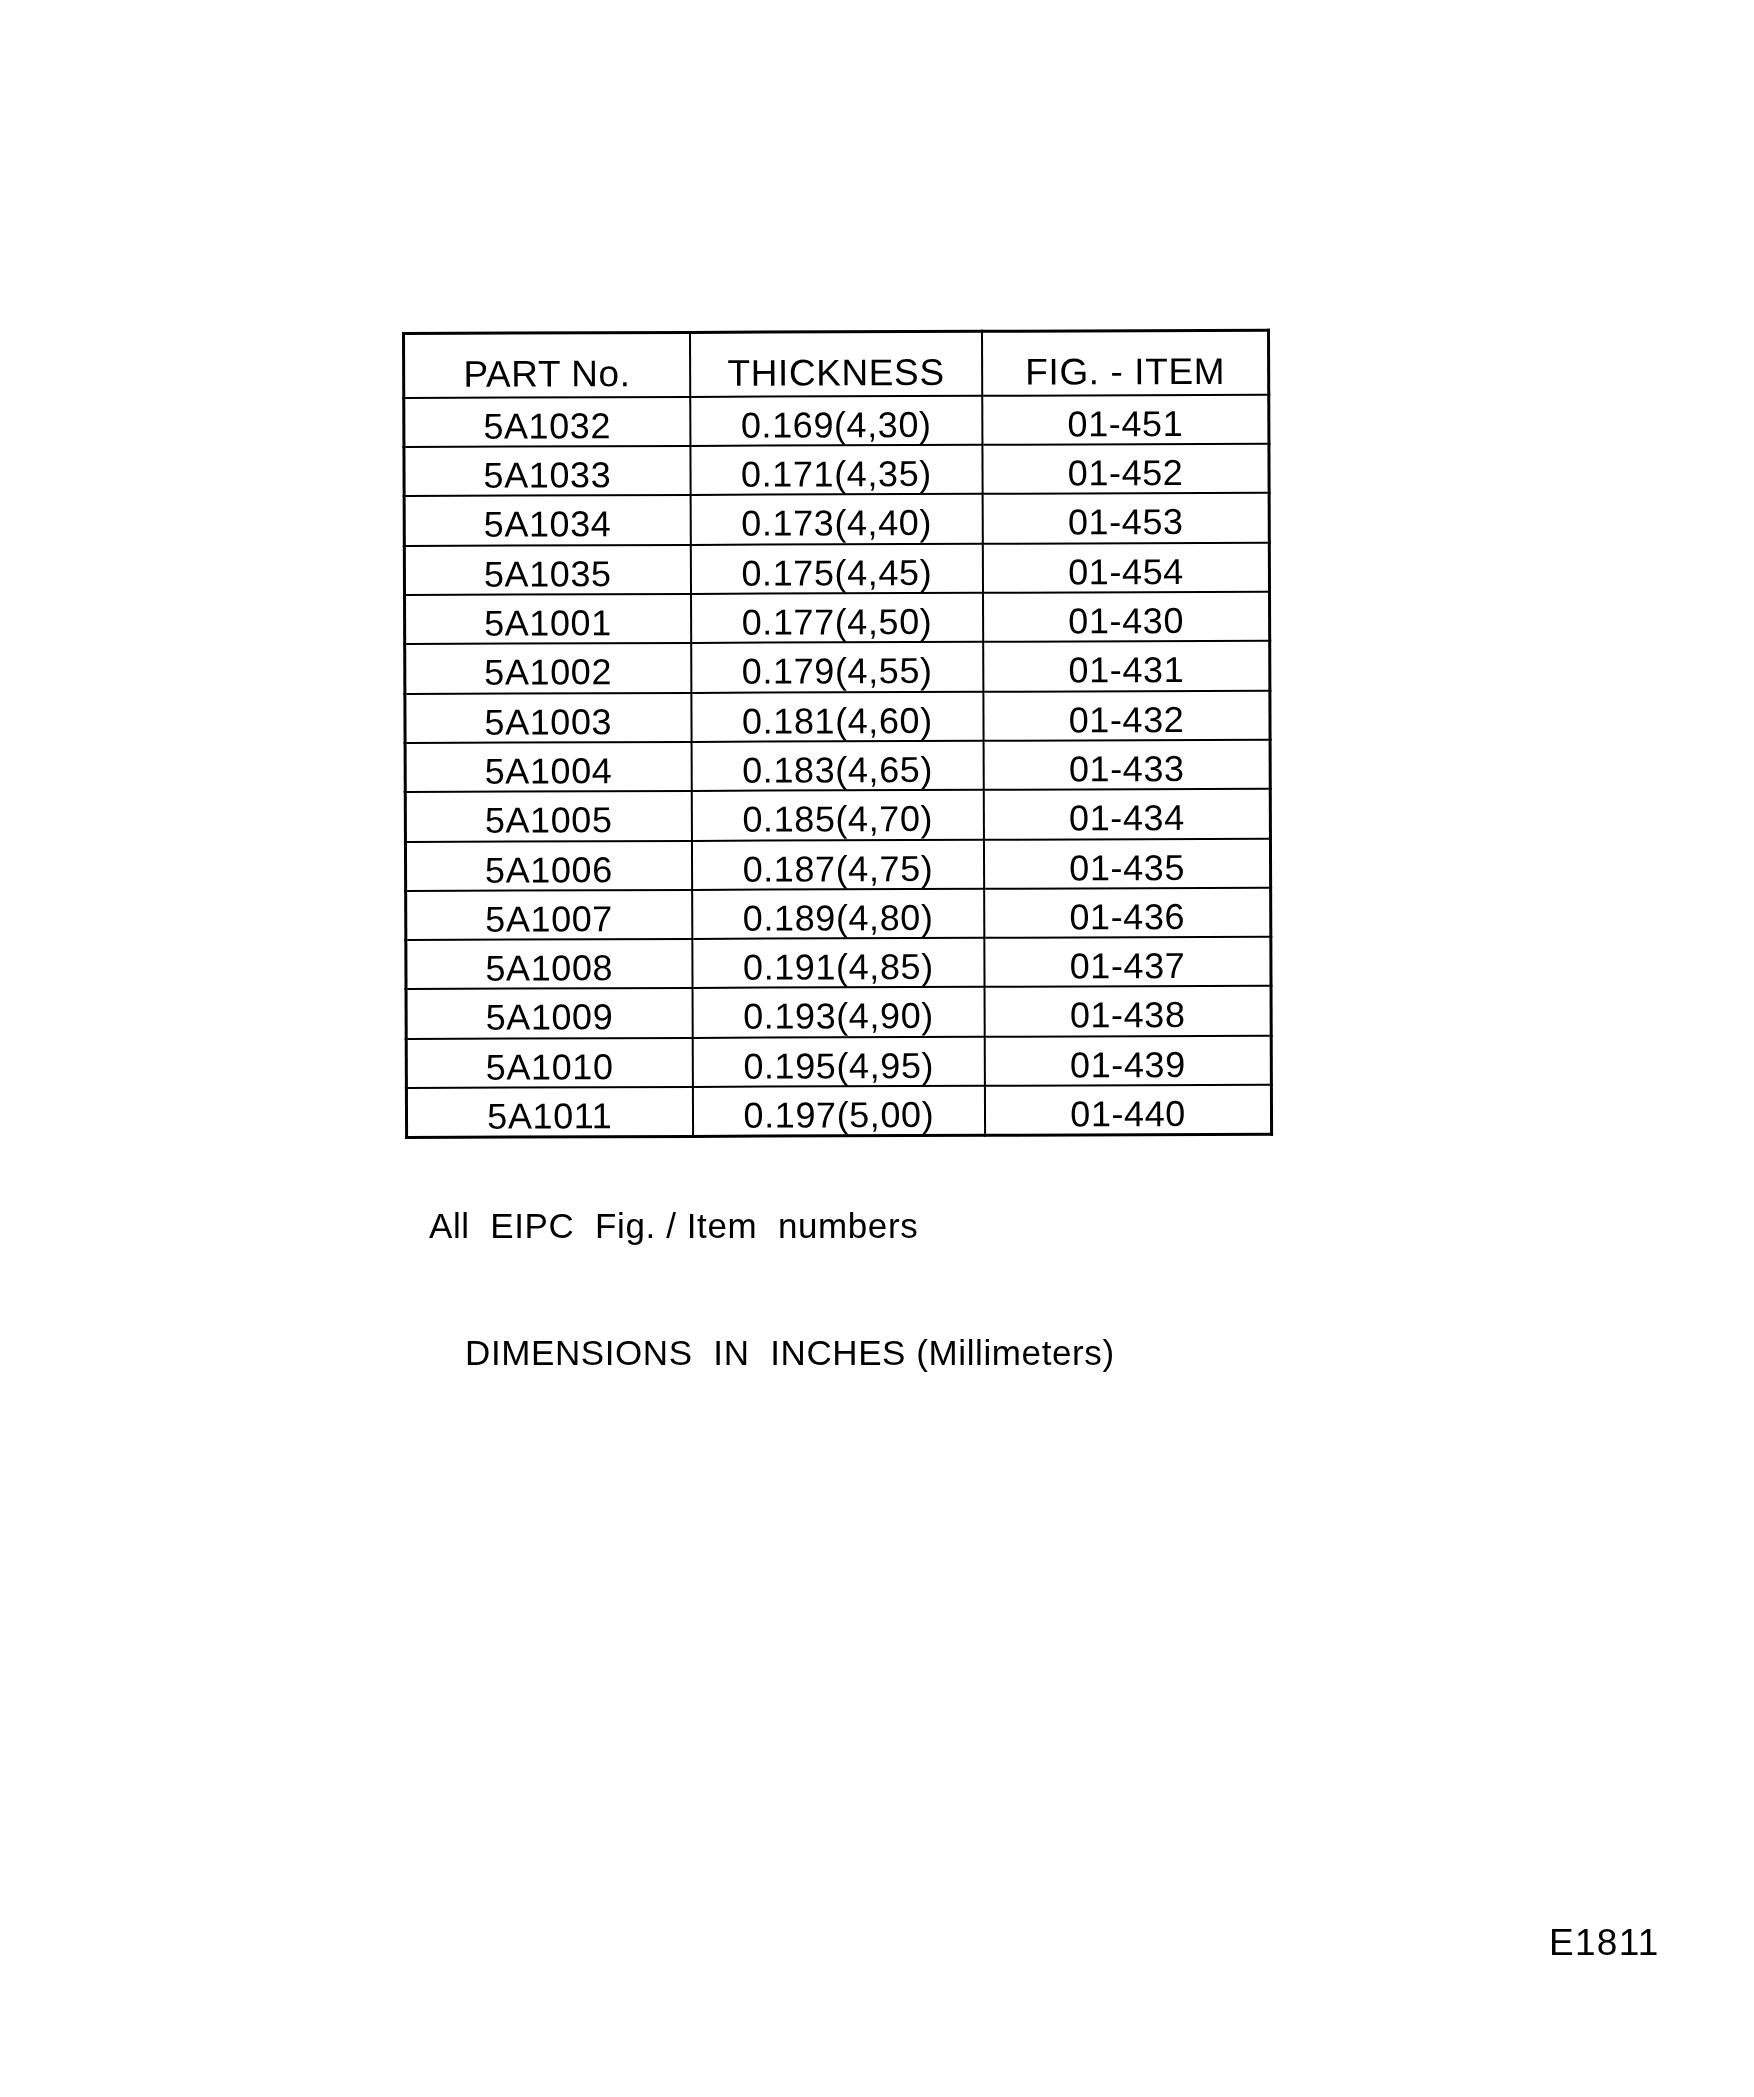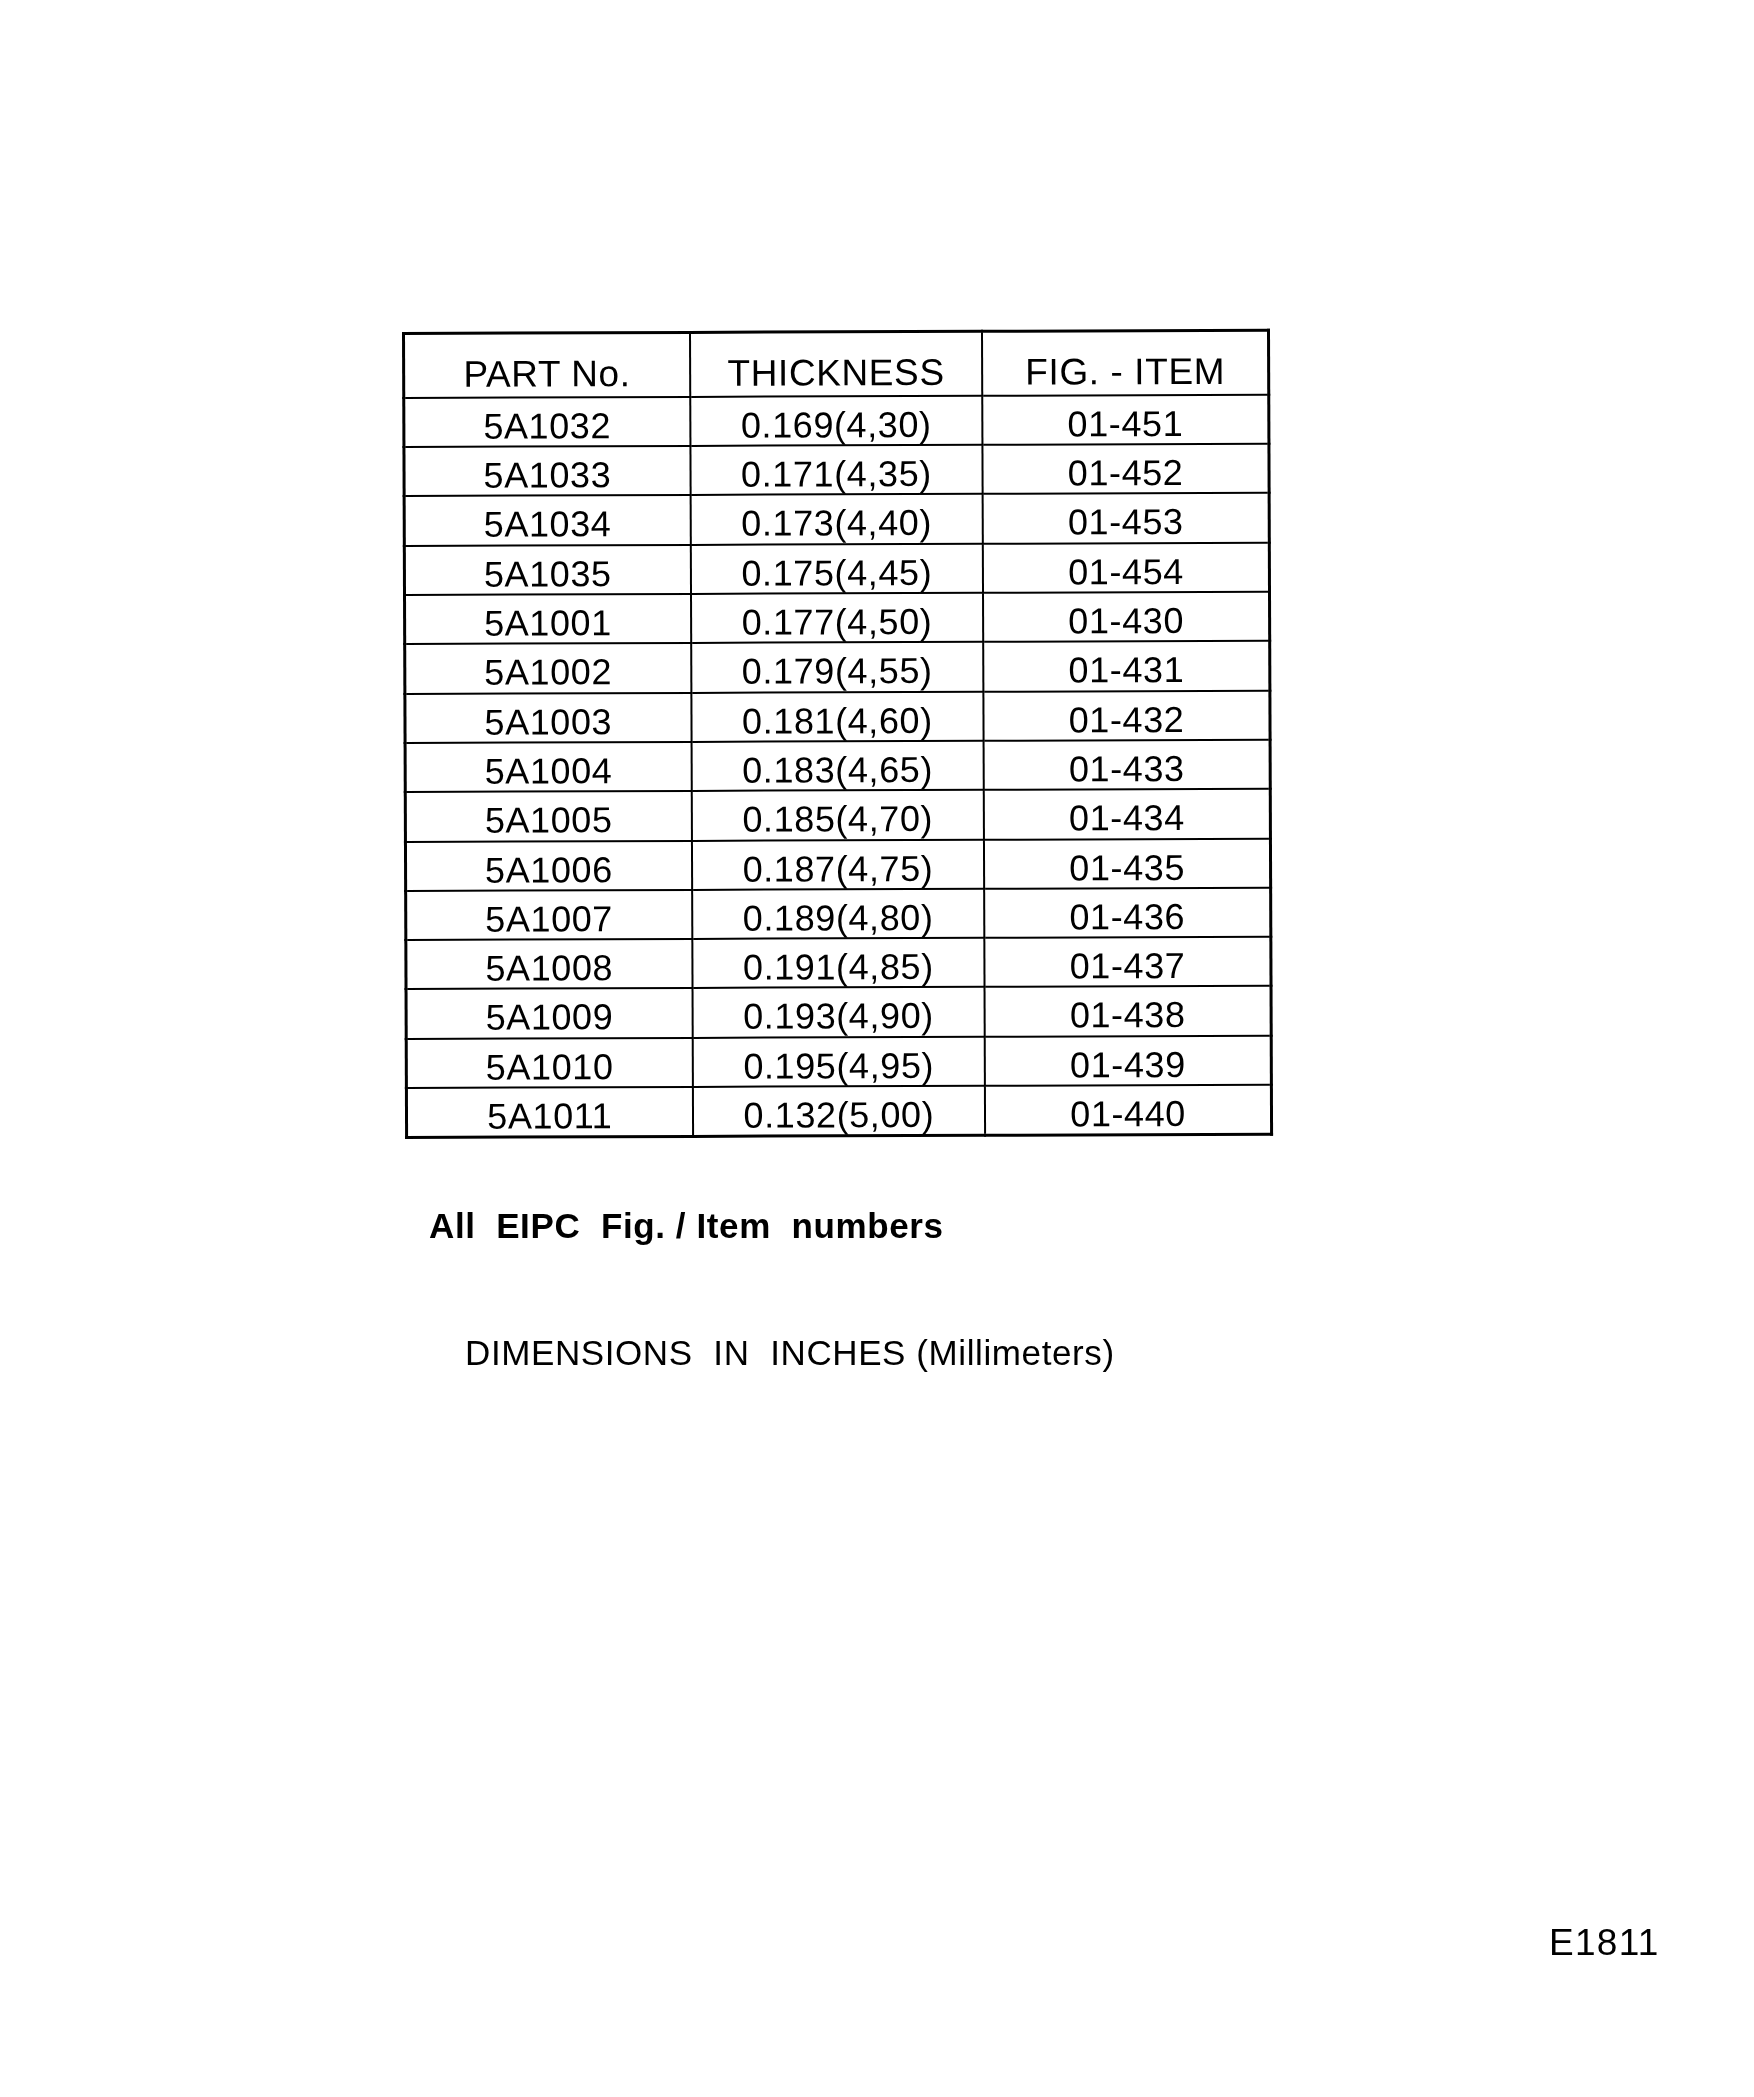--- a/index.html
+++ b/index.html
@@ -52,21 +52,21 @@
     .col-fig { width: 288px; }
 
     .note {
       position: absolute;
       left: 429px;
       font-size: 35px;
       line-height: 40px;
       letter-spacing: 0.6px;
       white-space: pre;
     }
-    .note-eipc { top: 1206px; font-weight: bold; }
+    .note-eipc { top: 1206px; }
     .note-dims { top: 1333px; margin-left: 36px; }
 
     .drawing-id {
       position: absolute;
       left: 1549px;
       top: 1924px;
       font-size: 37px;
       letter-spacing: 1.3px;
       line-height: 1;
     }
@@ -148,21 +148,21 @@
       <td>0.193(4,90)</td>
       <td>01-438</td>
     </tr>
     <tr>
       <td>5A1010</td>
       <td>0.195(4,95)</td>
       <td>01-439</td>
     </tr>
     <tr>
       <td>5A1011</td>
-      <td>0.132(5,00)</td>
+      <td>0.197(5,00)</td>
       <td>01-440</td>
     </tr>
   </tbody>
 </table>
 
 <div class="note note-eipc"><div>All  EIPC  Fig. / Item  numbers</div></div>
 
 <div class="note note-dims">DIMENSIONS  IN  INCHES (Millimeters)</div>
 
 <div class="drawing-id">E1811</div>

